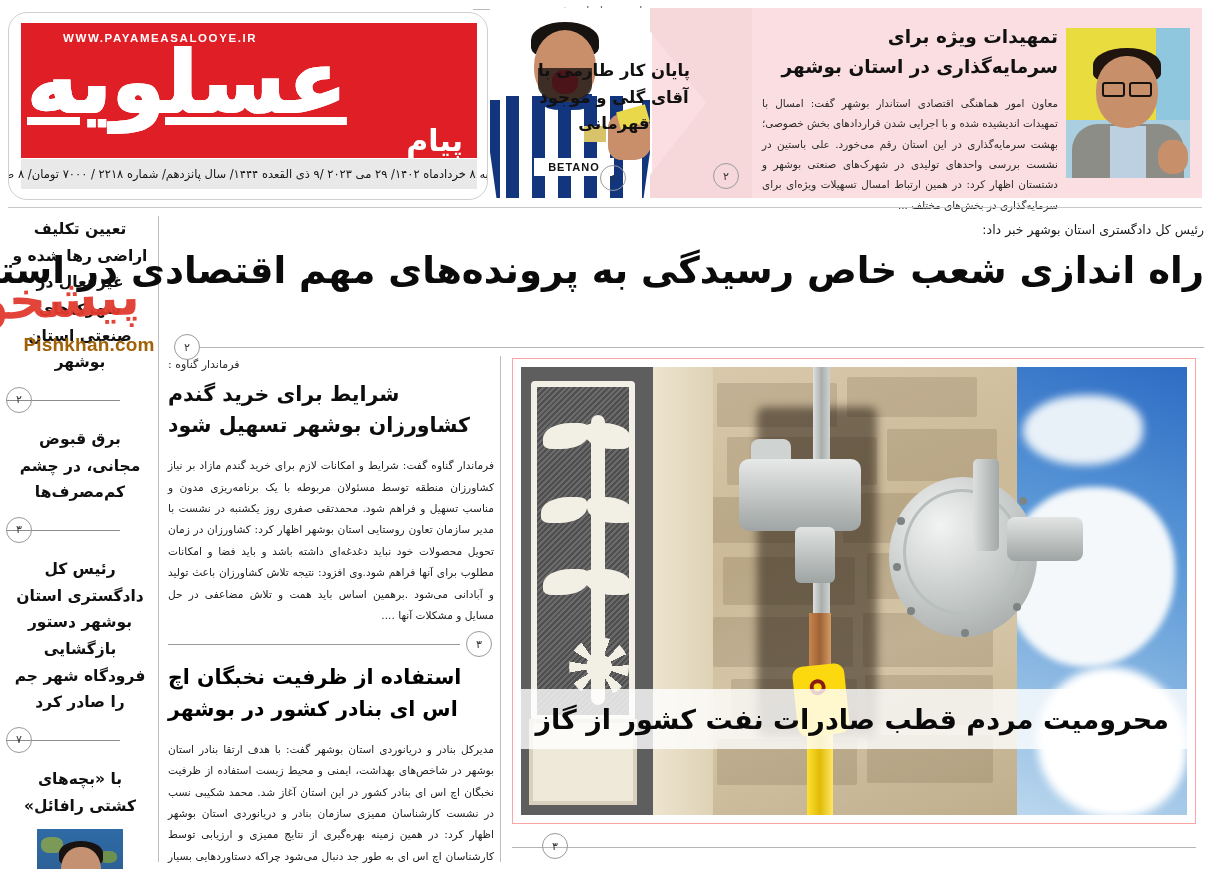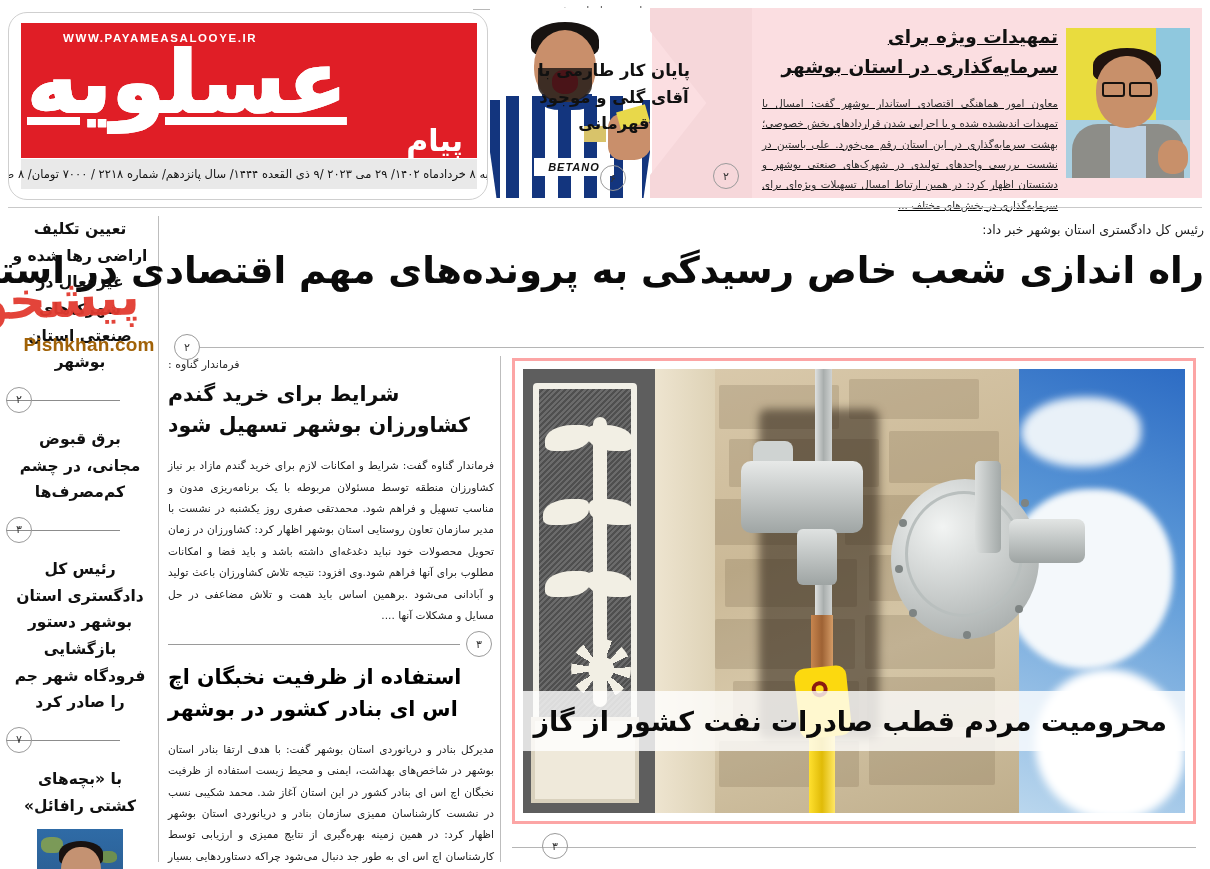--- a/index.html
+++ b/index.html
@@ -91,21 +91,21 @@
     background: #13357e; transform: skewX(-8deg);
   }
   .pl-collar {
     position: absolute; left: 52px; top: 86px; width: 50px; height: 16px;
     background: #13357e; border-radius: 0 0 40% 40%;
   }
   .pl-sponsor {
     position: absolute; left: 44px; top: 150px; width: 80px; height: 18px;
     background: #fff; color: #111; font-size: 11px; font-weight: bold;
     letter-spacing: 1px; display: flex; align-items: center; justify-content: center;
-    font-family: "Liberation Sans", sans-serif; direction: ltr; font-style: italic;
+    font-family: "Liberation Sans", sans-serif; direction: ltr;
   }
   .pl-badge {
     position: absolute; left: 94px; top: 118px; width: 22px; height: 16px;
     background: #d8c36a;
   }
   .pl-arm {
     position: absolute; left: 118px; top: 106px; width: 44px; height: 46px;
     background: #c98f6b; border-radius: 30% 40% 40% 30%;
   }
   .pl-armband {
@@ -133,21 +133,21 @@
     width: 26px; height: 26px; border: 1px solid #9a9a9a; border-radius: 50%;
     display: flex; align-items: center; justify-content: center;
     font-size: 11px; color: #333; background: transparent;
   }
   .sport-page { position: absolute; left: 600px; top: 165px; }
   .invest-page { position: absolute; left: 713px; top: 163px; }
 
   
   .invest {
     position: absolute; left: 762px; top: 22px; width: 296px; height: 170px;
-    direction: rtl; text-align: right; text-decoration: underline;
+    direction: rtl; text-align: right;
   }
   .invest-title {
     font-size: 18.5px; font-weight: bold; color: #111; line-height: 1.6;
     text-align: right;
   }
   .invest-body {
     margin-top: 12px; font-size: 10.4px; color: #2a2a2a; line-height: 1.95;
     text-align: justify;
   }
   .invest-photo {
@@ -249,21 +249,21 @@
   }
   .art-rule { position: absolute; left: 0; right: 34px; top: 50%; height: 1px; background: #9a9a9a; }
   .art-bubble { position: absolute; right: 2px; top: 5px; }
   .art-title-2 {
     font-size: 20.5px; font-weight: bold; color: #000000; line-height: 1.52; text-align: left;
   }
 
   
   .photo-frame {
     position: absolute; left: 512px; top: 358px; width: 684px; height: 466px;
-    border: 3px solid #fca5a5; background: #fff; padding: 8px;
+    border: 1px solid #fca5a5; background: #fff; padding: 8px;
   }
   .photo {
     position: relative; width: 100%; height: 100%; overflow: hidden; background: #9fc4e0;
   }
   
   .ph-sky { position: absolute; right: 0; top: 0; width: 190px; height: 100%; background: linear-gradient(200deg, #2d6cc4 0%, #5d9ad8 40%, #bcd8ee 100%); }
   .ph-cloud1 { position: absolute; right: 12px; top: 120px; width: 170px; height: 180px; background: #f4f8fb; border-radius: 50% 44% 52% 48%; filter: blur(3px); }
   .ph-cloud2 { position: absolute; right: 44px; top: 28px; width: 120px; height: 70px; background: #e9f1f8; border-radius: 52% 44% 48% 50%; filter: blur(4px); }
   .ph-cloud3 { position: absolute; right: 0px; top: 300px; width: 150px; height: 150px; background: #ffffff; border-radius: 48% 52% 44% 50%; filter: blur(4px); }
   

